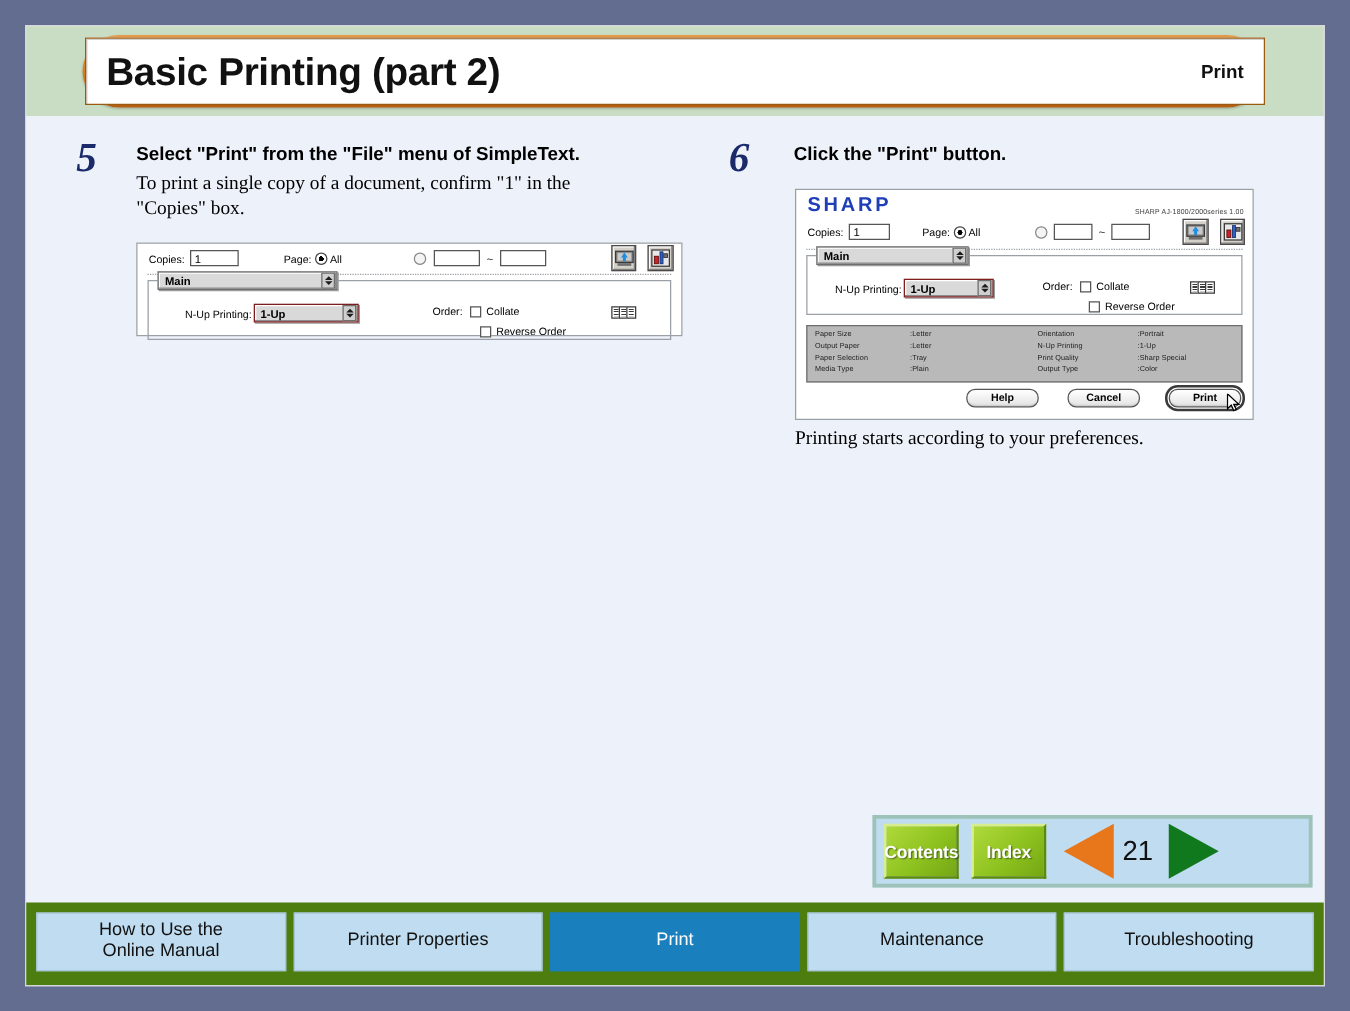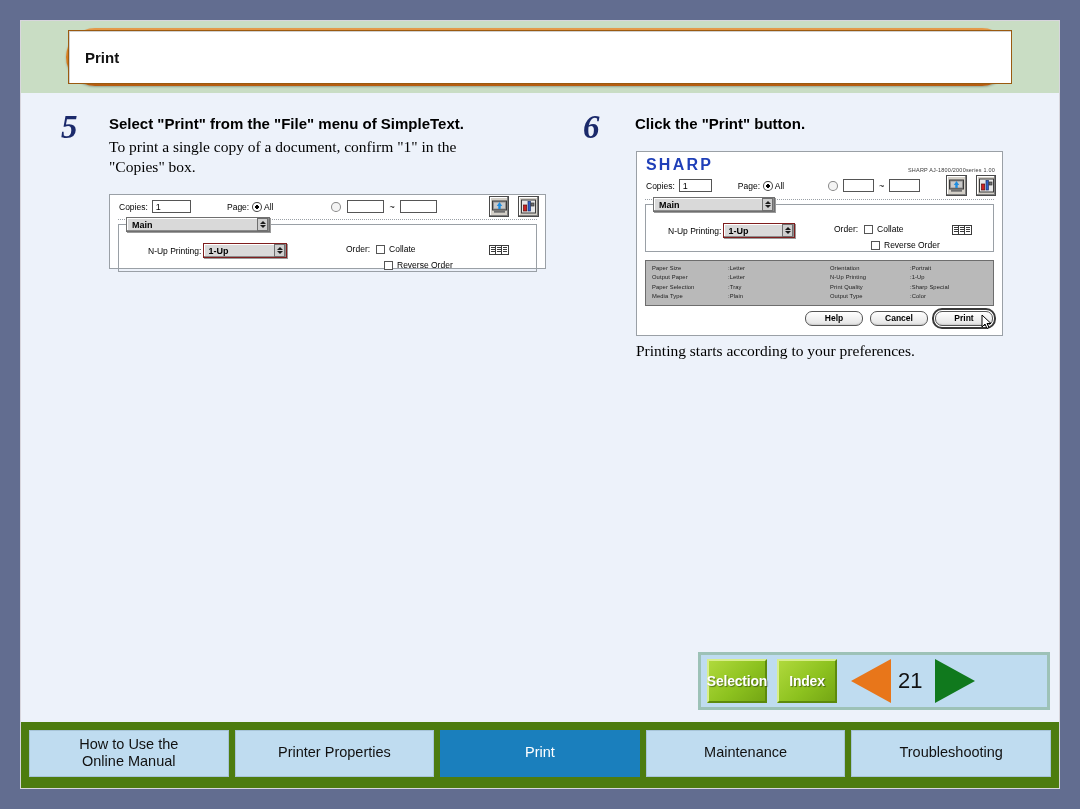--- a/index.html
+++ b/index.html
@@ -298,21 +298,21 @@
     color: #1c1c1c;
     line-height: 1.62;
     white-space: nowrap;
     letter-spacing: 0.1px;
   }
 
   .btnrow {
     display: flex;
     justify-content: flex-end;
     align-items: center;
-    gap: 7px;
+    gap: 23px;
     padding: 0 9px 5px 0;
   }
   .macbtn {
     min-width: 58px;
     height: 15px;
     border: 1px solid #555;
     border-radius: 7px;
     background: linear-gradient(to bottom,#ffffff,#e3e3e3);
     box-shadow: inset 0 -2px 2px -2px #9a9a9a;
     display: flex;
@@ -443,20 +443,21 @@
 </style>
 </head>
 <body>
 
 <div id="page">
   <div id="card">
 
     <div id="header-band">
       <div id="header-pill"></div>
       <div id="header-inner">
+        <div id="page-title">Basic Printing (part 2)</div>
         <div id="header-section">Print</div>
       </div>
     </div>
 
     <div id="content">
 
       <div class="step" style="left:40px; top:22px; width:480px;">
         <div class="step-num">5</div>
         <div style="margin-left:48px;">
           <div class="step-head">Select "Print" from the "File" menu of SimpleText.</div>
@@ -668,21 +669,21 @@
               <polygon points="1,0 1,12 4,9 6,13.5 8,12.5 6,8.5 10,8.5" fill="#ffffff" stroke="#000000" stroke-width="1"></polygon>
             </svg>
           </div>
         </div>
       </div>
 
       <div class="step-after" style="position:absolute; left:615px; top:248px;">Printing starts according to your preferences.</div>
 
       <div id="navpanel">
         <div class="navbtn3d">
-          <span>Selection</span>
+          <span>Contents</span>
         </div>
         <div class="navbtn3d">
           <span>Index</span>
         </div>
         <div class="tri-left"></div>
         <div id="pagenum">21</div>
         <div class="tri-right"></div>
       </div>
 
       <div id="tabbar">

